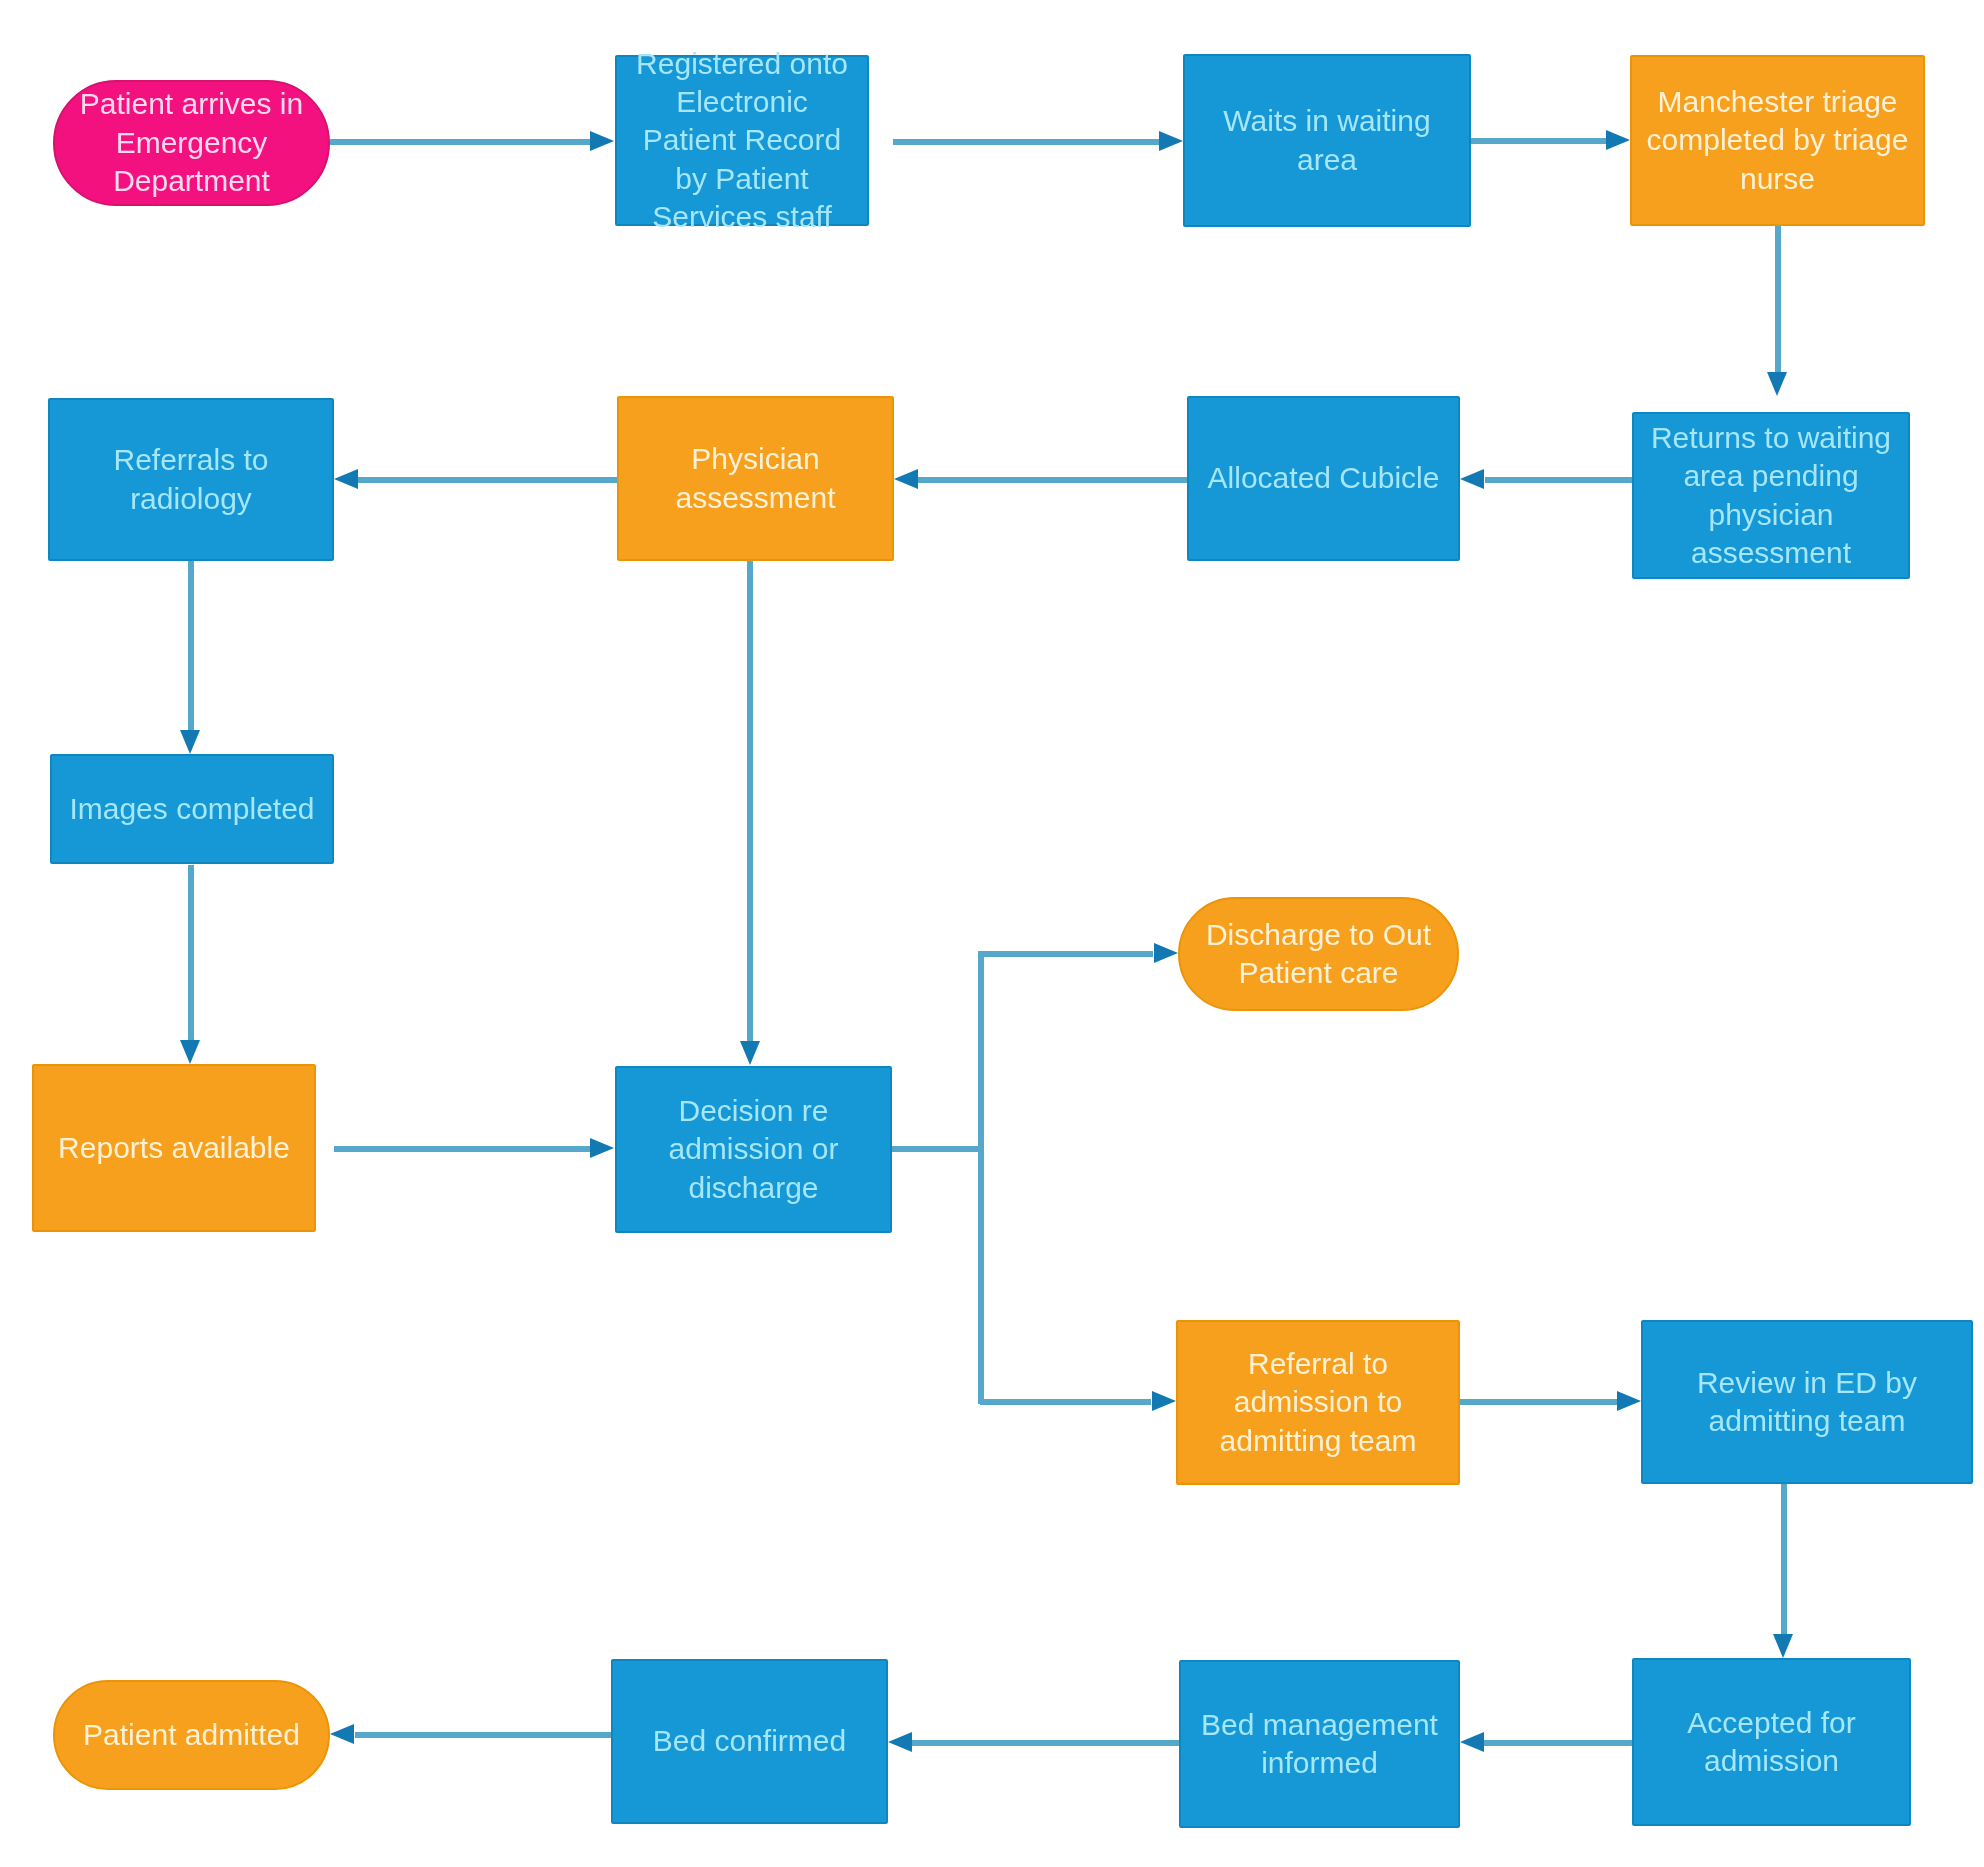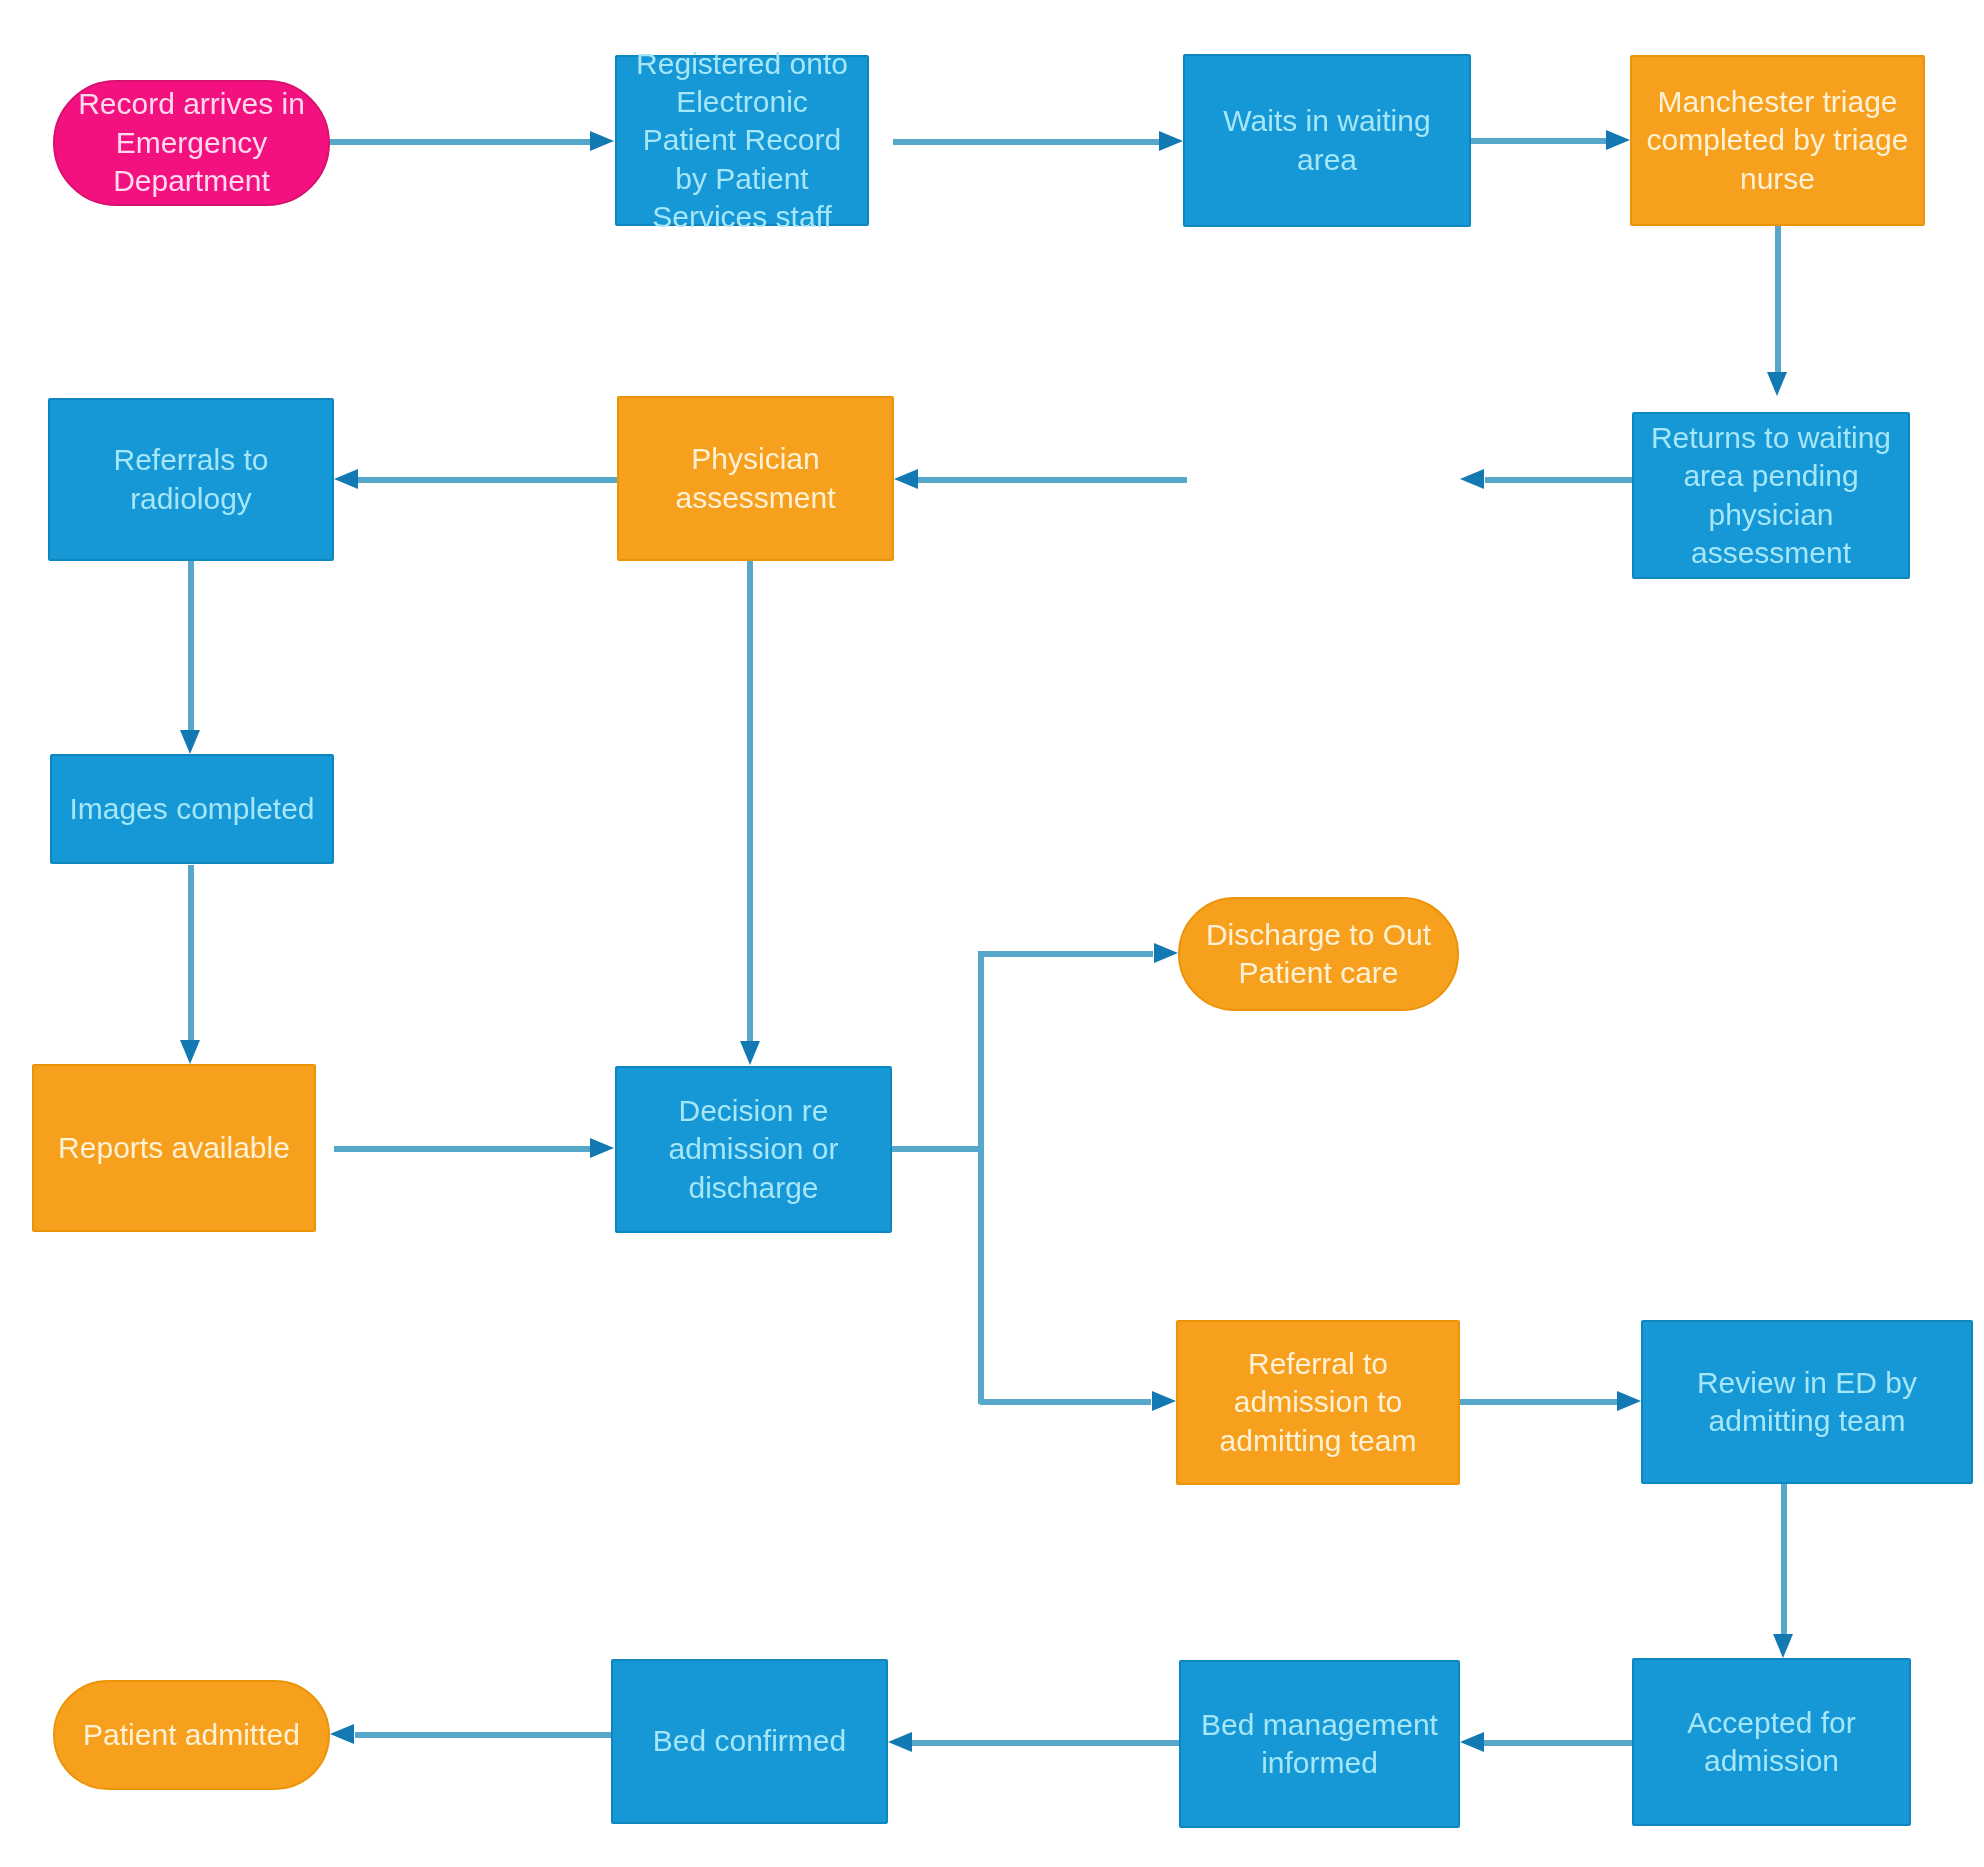--- a/index.html
+++ b/index.html
@@ -35,33 +35,36 @@
   .arrow.right{border-top:10.7px solid transparent;border-bottom:10.7px solid transparent;border-left:24px solid var(--edge-arrow);}
   .arrow.left{border-top:10.7px solid transparent;border-bottom:10.7px solid transparent;border-right:24px solid var(--edge-arrow);}
   .arrow.down{border-left:10.7px solid transparent;border-right:10.7px solid transparent;border-top:24px solid var(--edge-arrow);}
 </style>
 </head>
 <body>
 
 <div class="canvas">
 
   <div class="node pill pink" style="left:53px;top:80px;width:277px;height:126px">
-    <span class="label">Record arrives in Emergency Department</span>
+    <span class="label">Patient arrives in Emergency Department</span>
   </div>
   <div class="node rect blue" style="left:615px;top:55px;width:254px;height:171px">
     <span class="label">Registered onto Electronic Patient Record by Patient Services staff</span>
   </div>
   <div class="node rect blue" style="left:1183px;top:54px;width:288px;height:173px">
     <span class="label">Waits in waiting area</span>
   </div>
   <div class="node rect orange" style="left:1630px;top:55px;width:295px;height:171px">
     <span class="label">Manchester triage completed by triage nurse</span>
   </div>
   <div class="node rect blue" style="left:1632px;top:412px;width:278px;height:167px">
     <span class="label">Returns to waiting area pending physician assessment</span>
+  </div>
+  <div class="node rect blue" style="left:1187px;top:396px;width:273px;height:165px">
+    <span class="label">Allocated Cubicle</span>
   </div>
   <div class="node rect orange" style="left:617px;top:396px;width:277px;height:165px">
     <span class="label">Physician assessment</span>
   </div>
   <div class="node rect blue" style="left:50px;top:754px;width:284px;height:110px">
     <span class="label">Images completed</span>
   </div>
   <div class="node rect blue" style="left:48px;top:398px;width:286px;height:163px">
     <span class="label">Referrals to radiology</span>
   </div>

